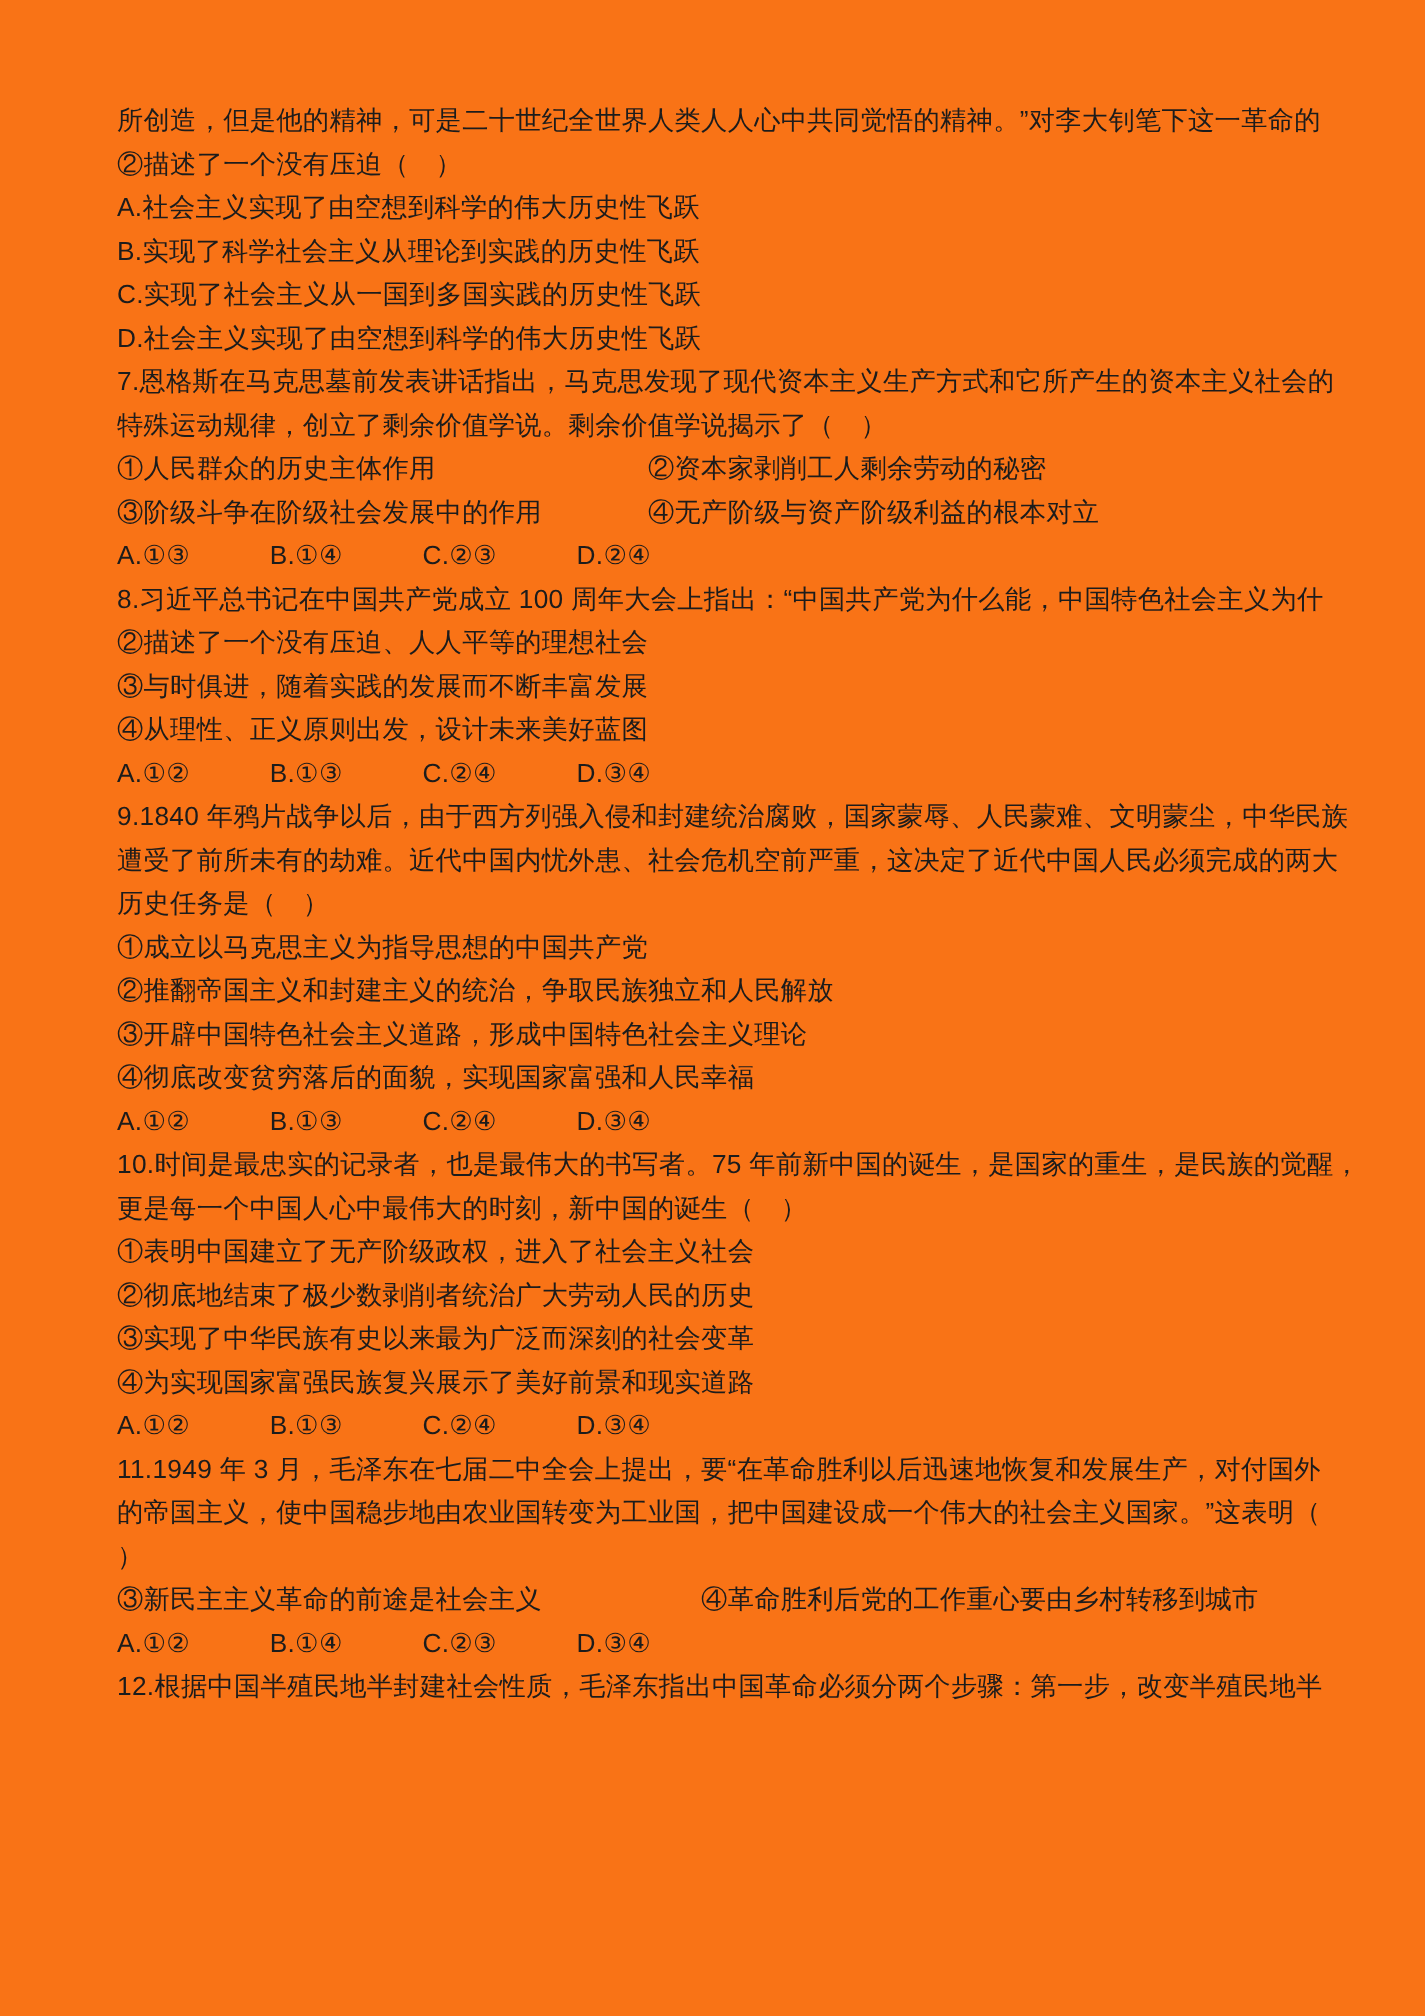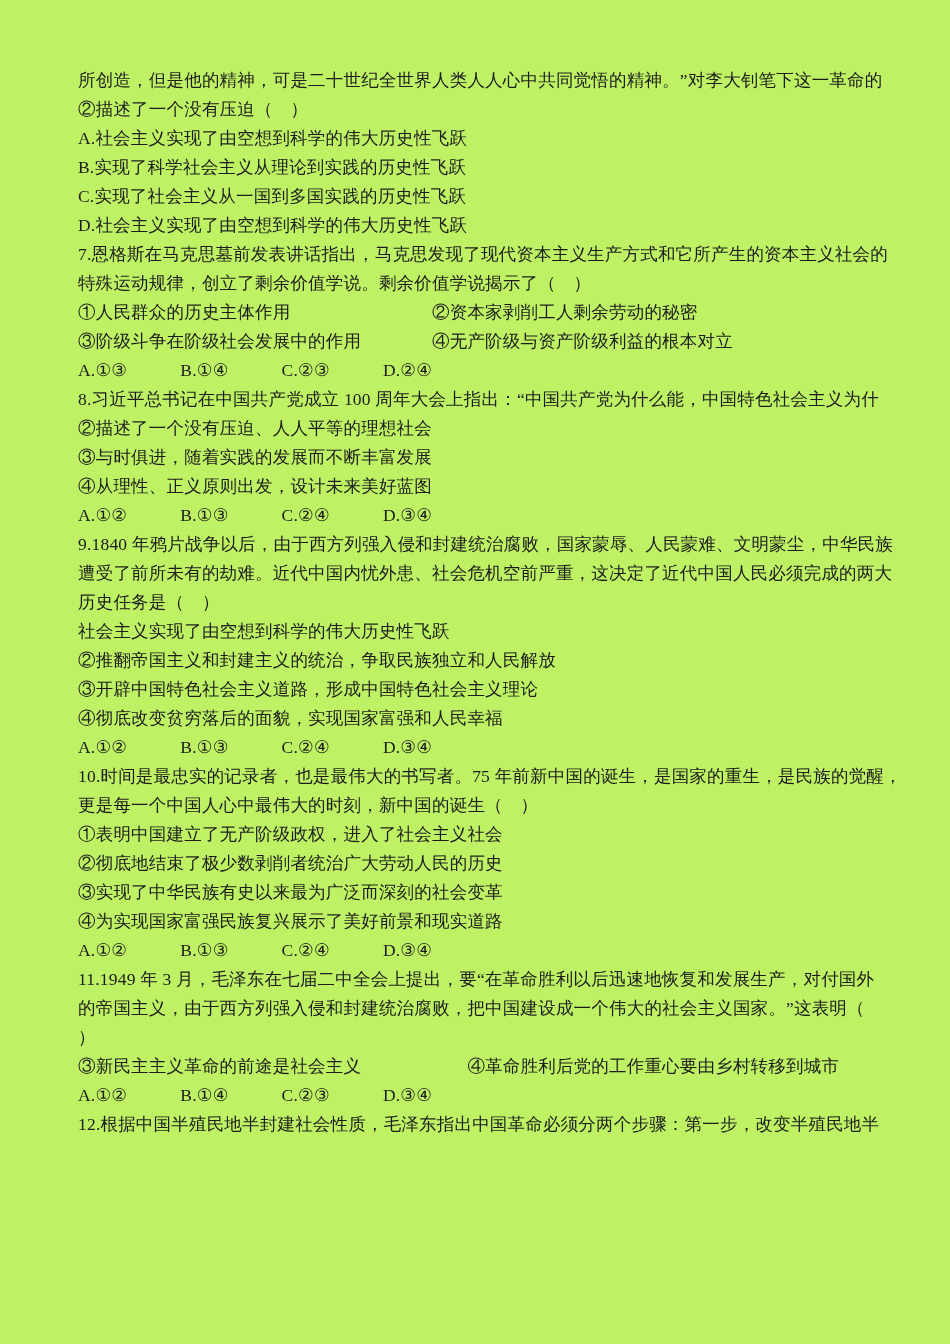--- a/index.html
+++ b/index.html
@@ -5,25 +5,25 @@
   html, body {
     margin: 0;
     padding: 0;
     background: #ffffff;
   }
   .page {
     position: relative;
     width: 950px;
     height: 1344px;
     margin: 0 auto;
-    background: #bef264;
+    background: #f97316;
     box-sizing: border-box;
     padding: 66px 78px 12px 78px;
     overflow: hidden;
-    font-family: Liberation Serif, serif;
+    font-family: Liberation Sans, sans-serif;
     color: #1c1c1c;
   }
   .question-block {
     margin: 0;
     padding: 0;
   }
   .line {
     white-space: pre;
     font-size: 17.5px;
     line-height: 29px;
@@ -55,38 +55,38 @@
         <div class="line">8.习近平总书记在中国共产党成立 100 周年大会上指出：“中国共产党为什么能，中国特色社会主义为什</div>
         <div class="line">②描述了一个没有压迫、人人平等的理想社会</div>
         <div class="line">③与时俱进，随着实践的发展而不断丰富发展</div>
         <div class="line">④从理性、正义原则出发，设计未来美好蓝图</div>
         <div class="line">A.①②　　　B.①③　　　C.②④　　　D.③④</div>
       </div>
       <div class="question-block">
         <div class="line">9.1840 年鸦片战争以后，由于西方列强入侵和封建统治腐败，国家蒙辱、人民蒙难、文明蒙尘，中华民族</div>
         <div class="line">遭受了前所未有的劫难。近代中国内忧外患、社会危机空前严重，这决定了近代中国人民必须完成的两大</div>
         <div class="line">历史任务是（　）</div>
-        <div class="line">社会主义实现了由空想到科学的伟大历史性飞跃</div>
+        <div class="line">①成立以马克思主义为指导思想的中国共产党</div>
         <div class="line">②推翻帝国主义和封建主义的统治，争取民族独立和人民解放</div>
         <div class="line">③开辟中国特色社会主义道路，形成中国特色社会主义理论</div>
         <div class="line">④彻底改变贫穷落后的面貌，实现国家富强和人民幸福</div>
         <div class="line">A.①②　　　B.①③　　　C.②④　　　D.③④</div>
       </div>
       <div class="question-block">
         <div class="line">10.时间是最忠实的记录者，也是最伟大的书写者。75 年前新中国的诞生，是国家的重生，是民族的觉醒，</div>
         <div class="line">更是每一个中国人心中最伟大的时刻，新中国的诞生（　）</div>
         <div class="line">①表明中国建立了无产阶级政权，进入了社会主义社会</div>
         <div class="line">②彻底地结束了极少数剥削者统治广大劳动人民的历史</div>
         <div class="line">③实现了中华民族有史以来最为广泛而深刻的社会变革</div>
         <div class="line">④为实现国家富强民族复兴展示了美好前景和现实道路</div>
         <div class="line">A.①②　　　B.①③　　　C.②④　　　D.③④</div>
       </div>
       <div class="question-block">
         <div class="line">11.1949 年 3 月，毛泽东在七届二中全会上提出，要“在革命胜利以后迅速地恢复和发展生产，对付国外</div>
-        <div class="line">的帝国主义，由于西方列强入侵和封建统治腐败，把中国建设成一个伟大的社会主义国家。”这表明（</div>
+        <div class="line">的帝国主义，使中国稳步地由农业国转变为工业国，把中国建设成一个伟大的社会主义国家。”这表明（</div>
         <div class="line">）</div>
         <div class="line">③新民主主义革命的前途是社会主义　　　　　　④革命胜利后党的工作重心要由乡村转移到城市</div>
         <div class="line">A.①②　　　B.①④　　　C.②③　　　D.③④</div>
       </div>
       <div class="question-block">
         <div class="line">12.根据中国半殖民地半封建社会性质，毛泽东指出中国革命必须分两个步骤：第一步，改变半殖民地半</div>
       </div>
     </div>
 </div>
 

